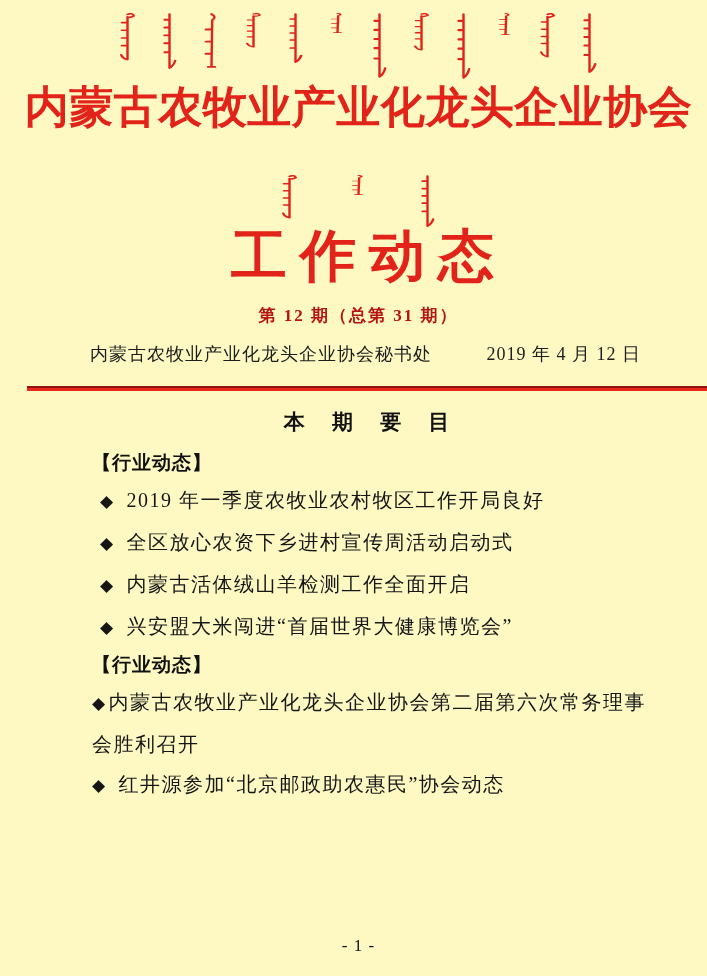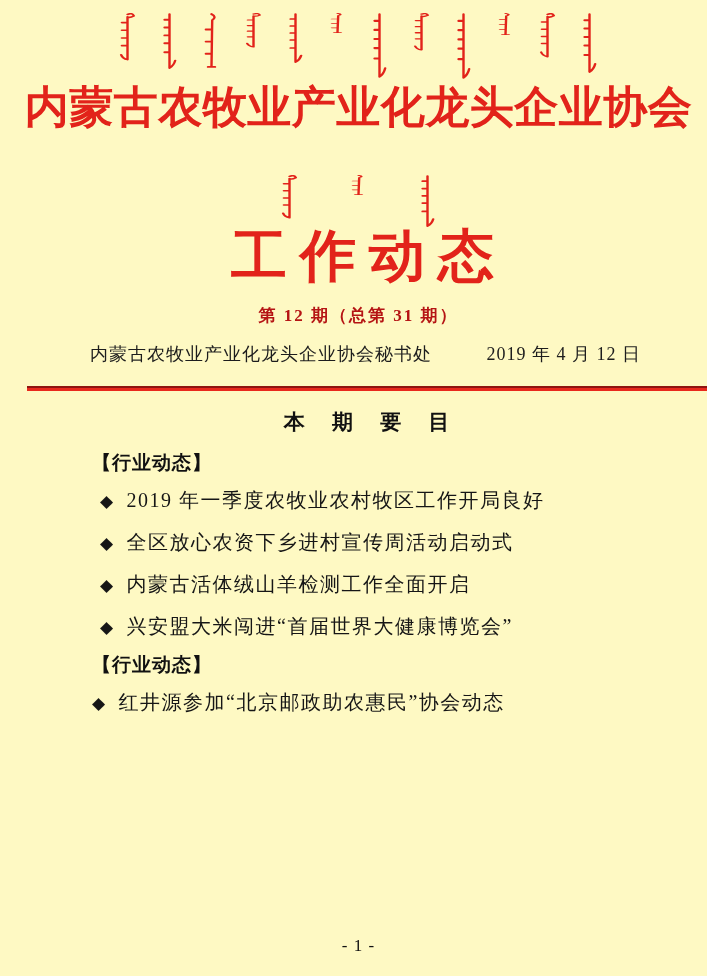--- a/index.html
+++ b/index.html
@@ -162,19 +162,20 @@
 
     <div class="section-label">【行业动态】</div>
 
     <div class="toc-item indent"><span class="bullet">◆</span><span>2019 年一季度农牧业农村牧区工作开局良好</span></div>
     <div class="toc-item indent"><span class="bullet">◆</span><span>全区放心农资下乡进村宣传周活动启动式</span></div>
     <div class="toc-item indent"><span class="bullet">◆</span><span>内蒙古活体绒山羊检测工作全面开启</span></div>
     <div class="toc-item indent"><span class="bullet">◆</span><span>兴安盟大米闯进“首届世界大健康博览会”</span></div>
 
     <div class="section-label">【行业动态】</div>
 
+    <div class="toc-item"><span class="bullet tight">◆</span><span>内蒙古农牧业产业化龙头企业协会第二届第六次常务理事会胜利召开</span></div>
     <div class="toc-item"><span class="bullet">◆</span><span>红井源参加“北京邮政助农惠民”协会动态</span></div>
 
   </div>
 
   <div class="page-num">- 1 -</div>
 
 </div>
 
 </body></html>

